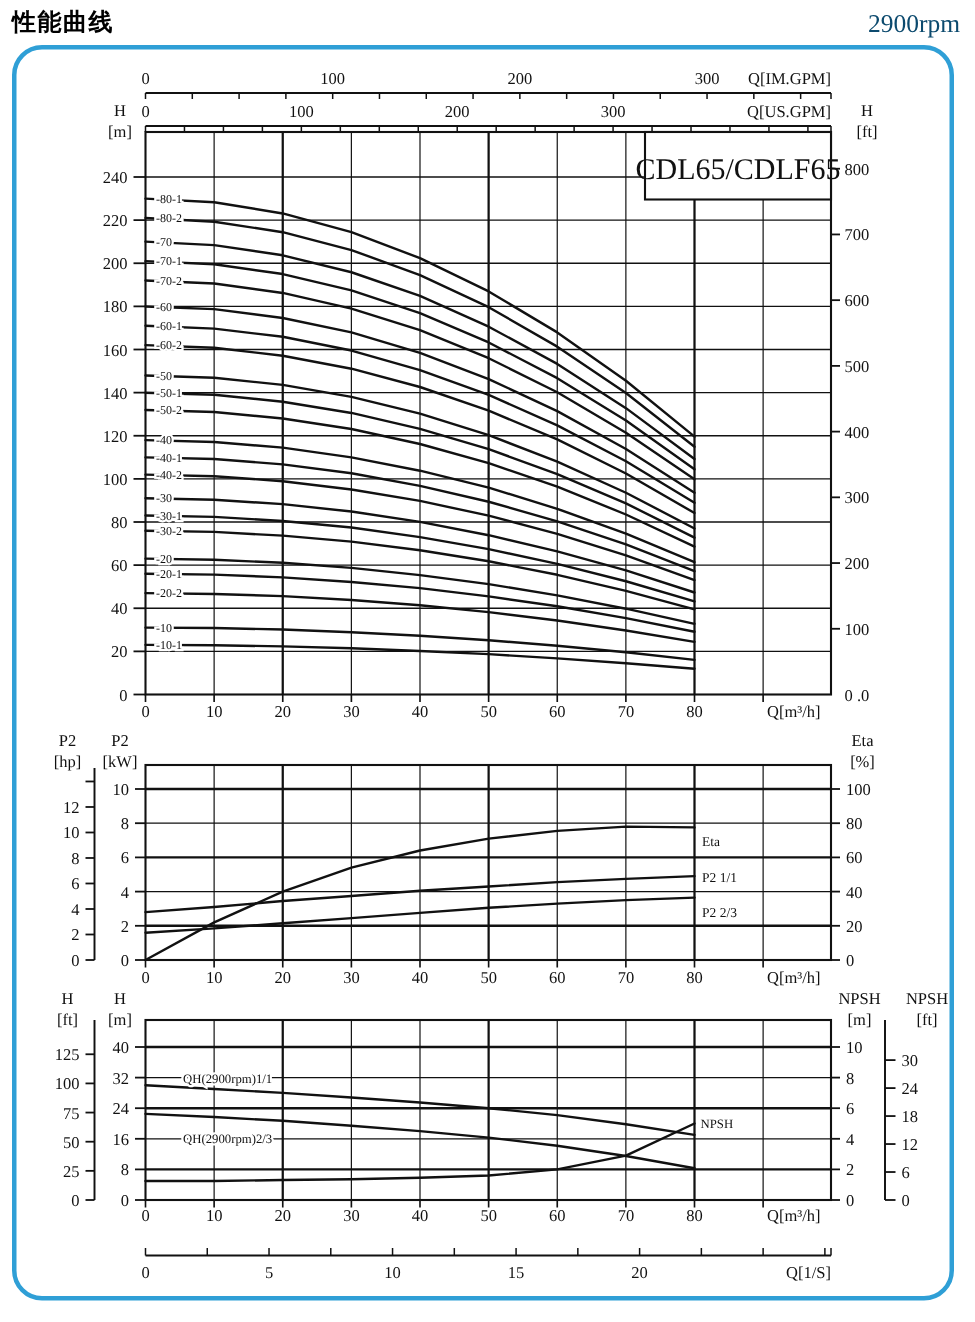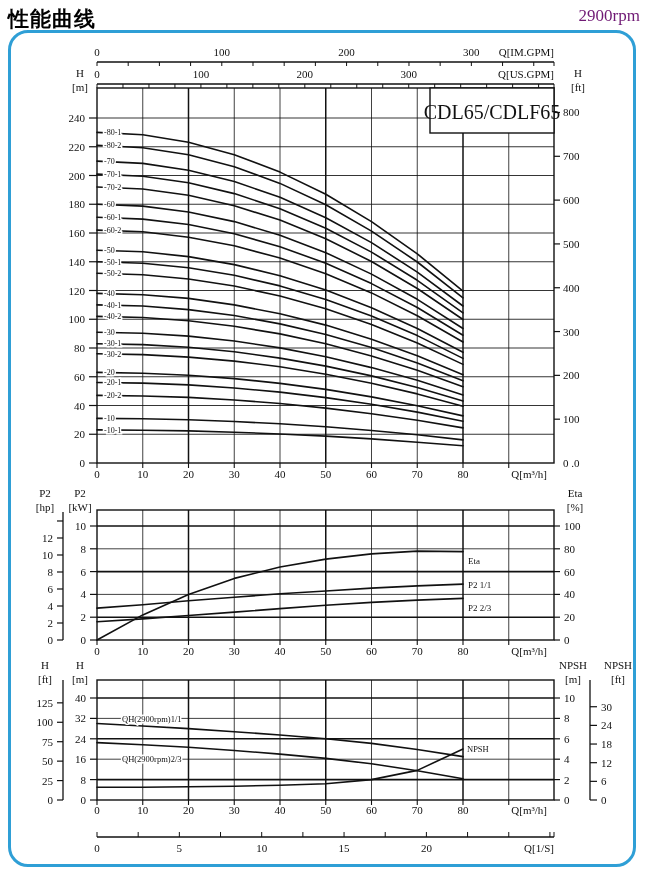--- a/index.html
+++ b/index.html
@@ -1,20 +1,20 @@
 <!DOCTYPE html>
 <html><head>
 <meta charset="utf-8">
 <style>
   html,body{margin:0;padding:0;background:#fff;}
   .page{position:relative;width:650px;height:881px;background:#fff;overflow:hidden;
         font-family:"Liberation Serif","DejaVu Serif",serif;}
   .hdr-title{position:absolute;left:8px;top:5px;font-family:"DejaVu Sans","Liberation Sans",sans-serif;
-        font-weight:bold;font-size:21px;color:#000;letter-spacing:1px;}
-  .hdr-rpm{position:absolute;right:10px;top:6px;font-size:17px;color:#701a75;}
+        font-weight:bold;font-size:16px;color:#000;letter-spacing:1px;}
+  .hdr-rpm{position:absolute;right:10px;top:6px;font-size:17px;color:#0c4a6e;}
   .chart-border{position:absolute;left:8px;top:30px;width:628px;height:837px;
         border:3px solid #2f9fd6;border-radius:20px;box-sizing:border-box;background:transparent;}
   svg#chart-svg{position:absolute;left:0;top:0;}
   svg text{fill:#111;font-family:"Liberation Serif","DejaVu Serif",serif;}
   .halo{paint-order:stroke;stroke:#ffffff;stroke-width:3px;}
 </style>
 </head>
 <body>
 
 <div class="page">

